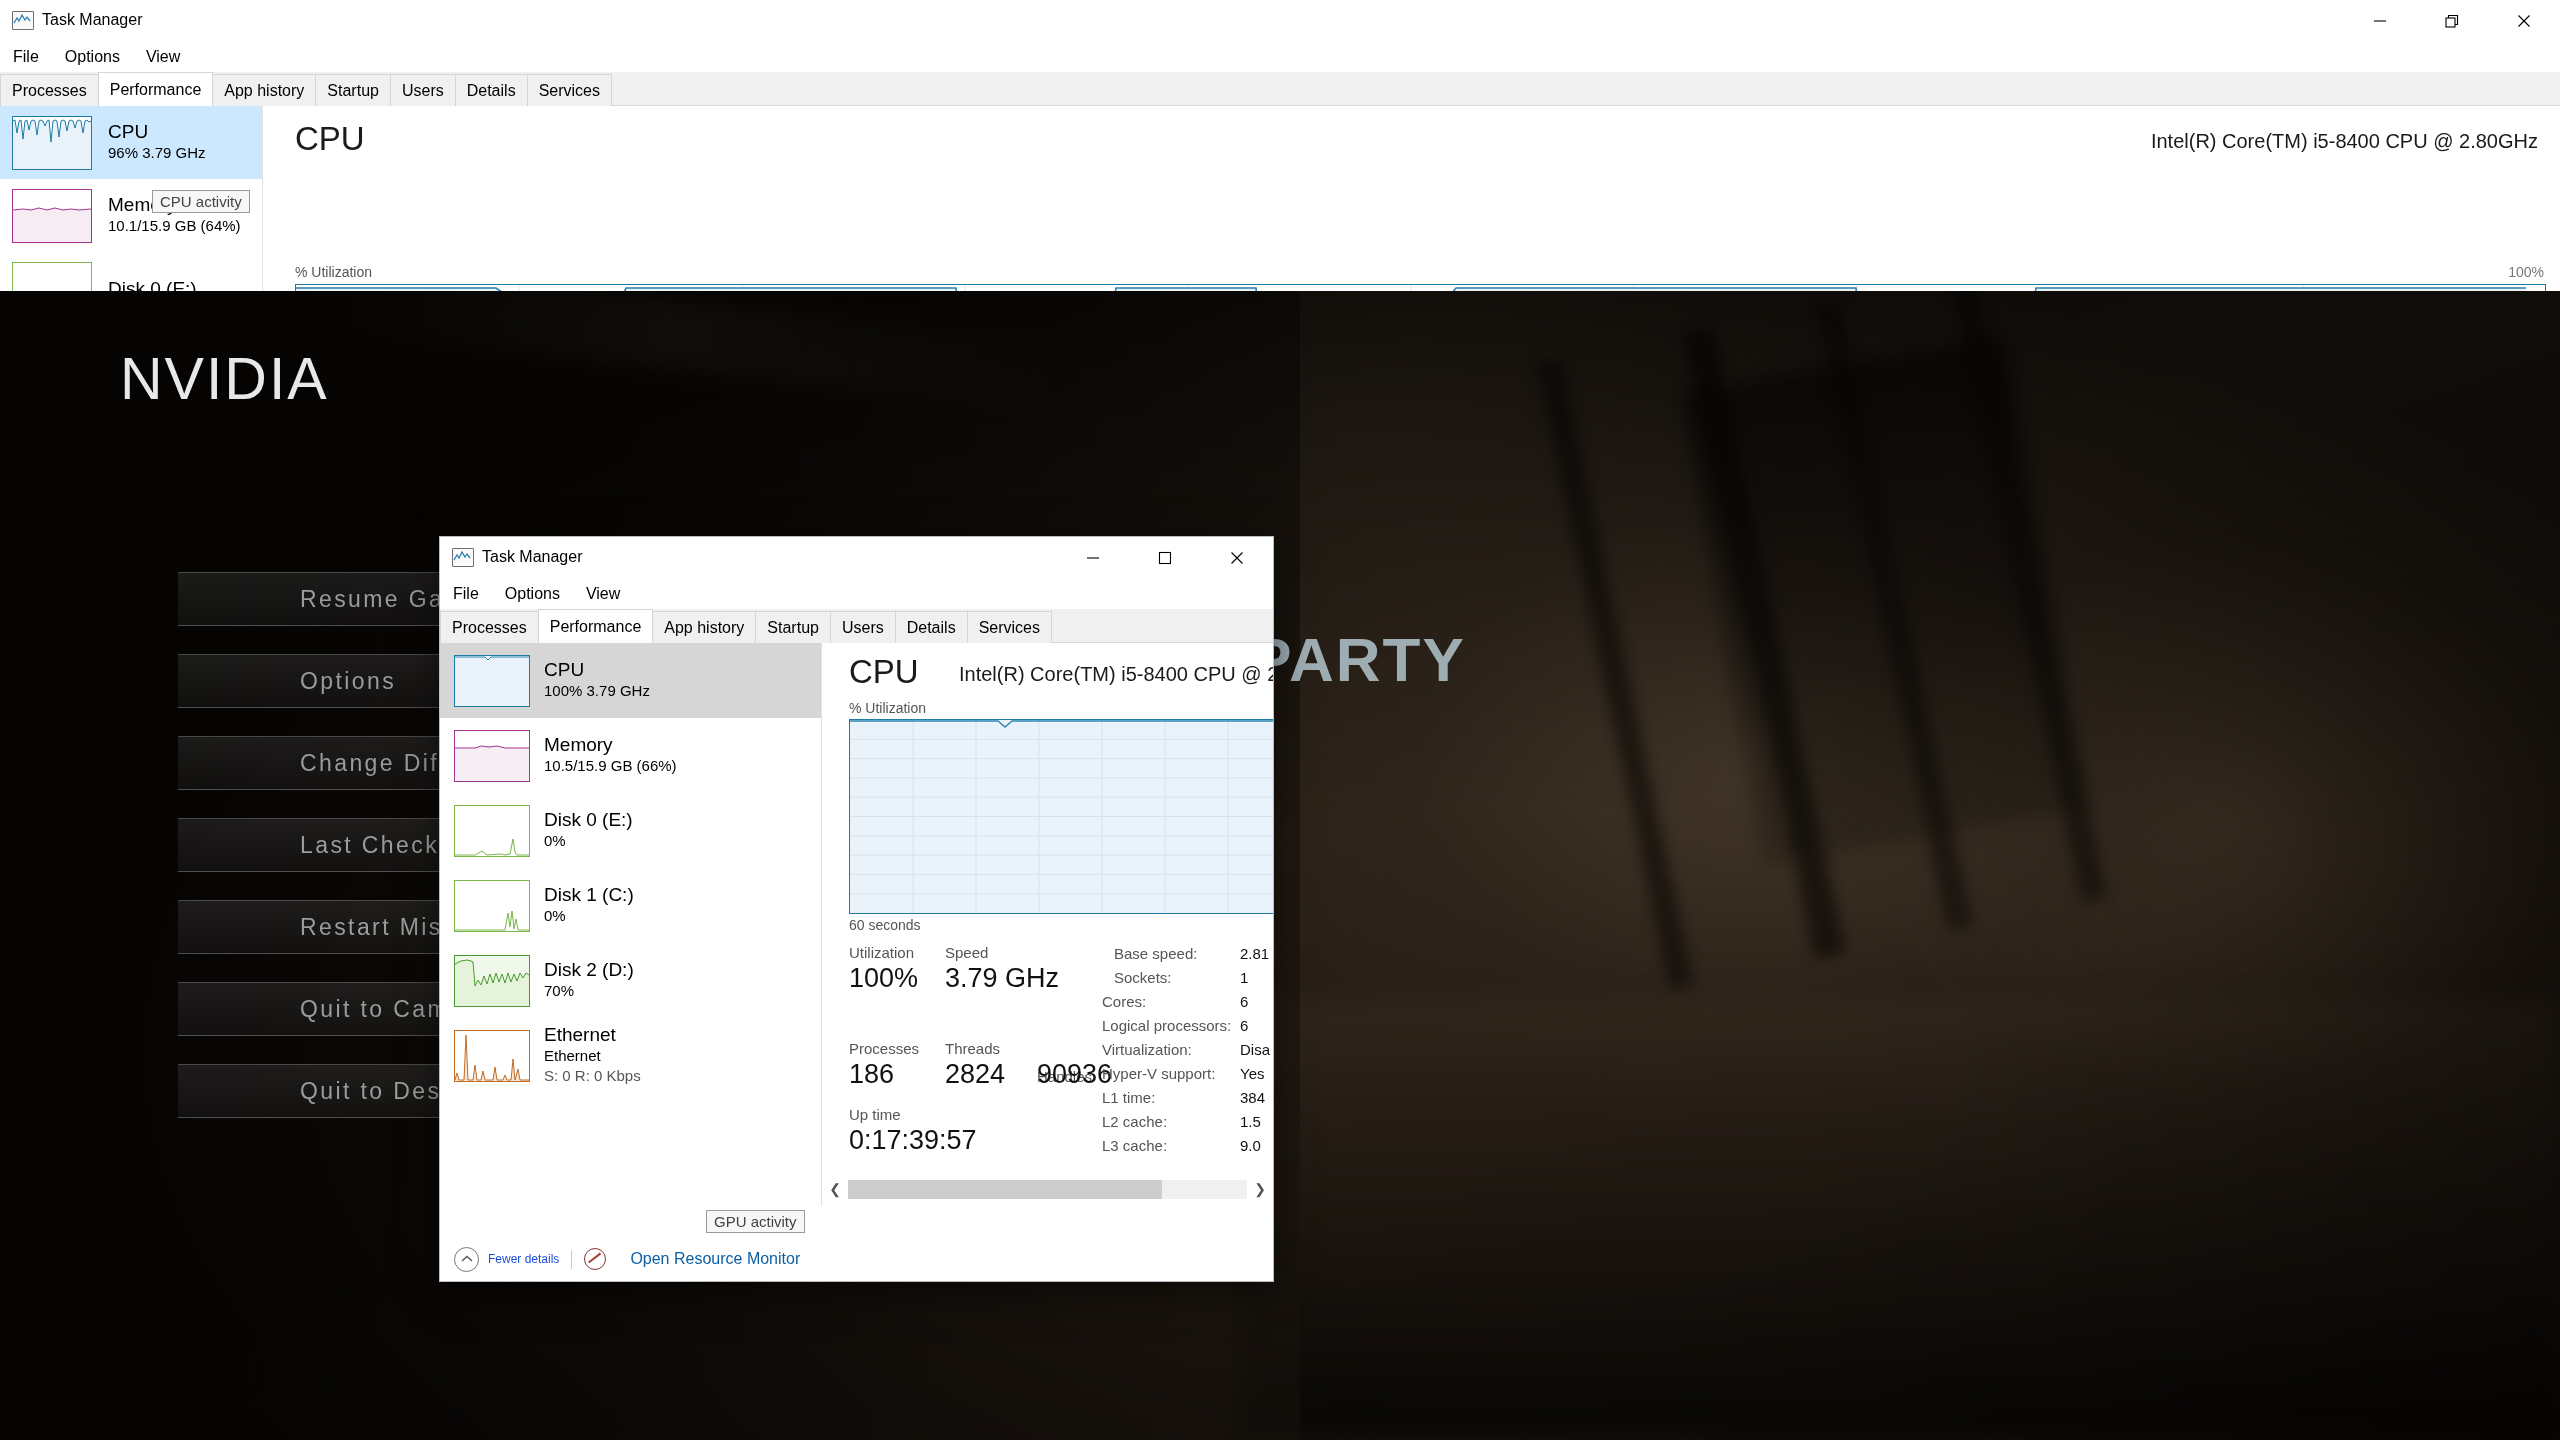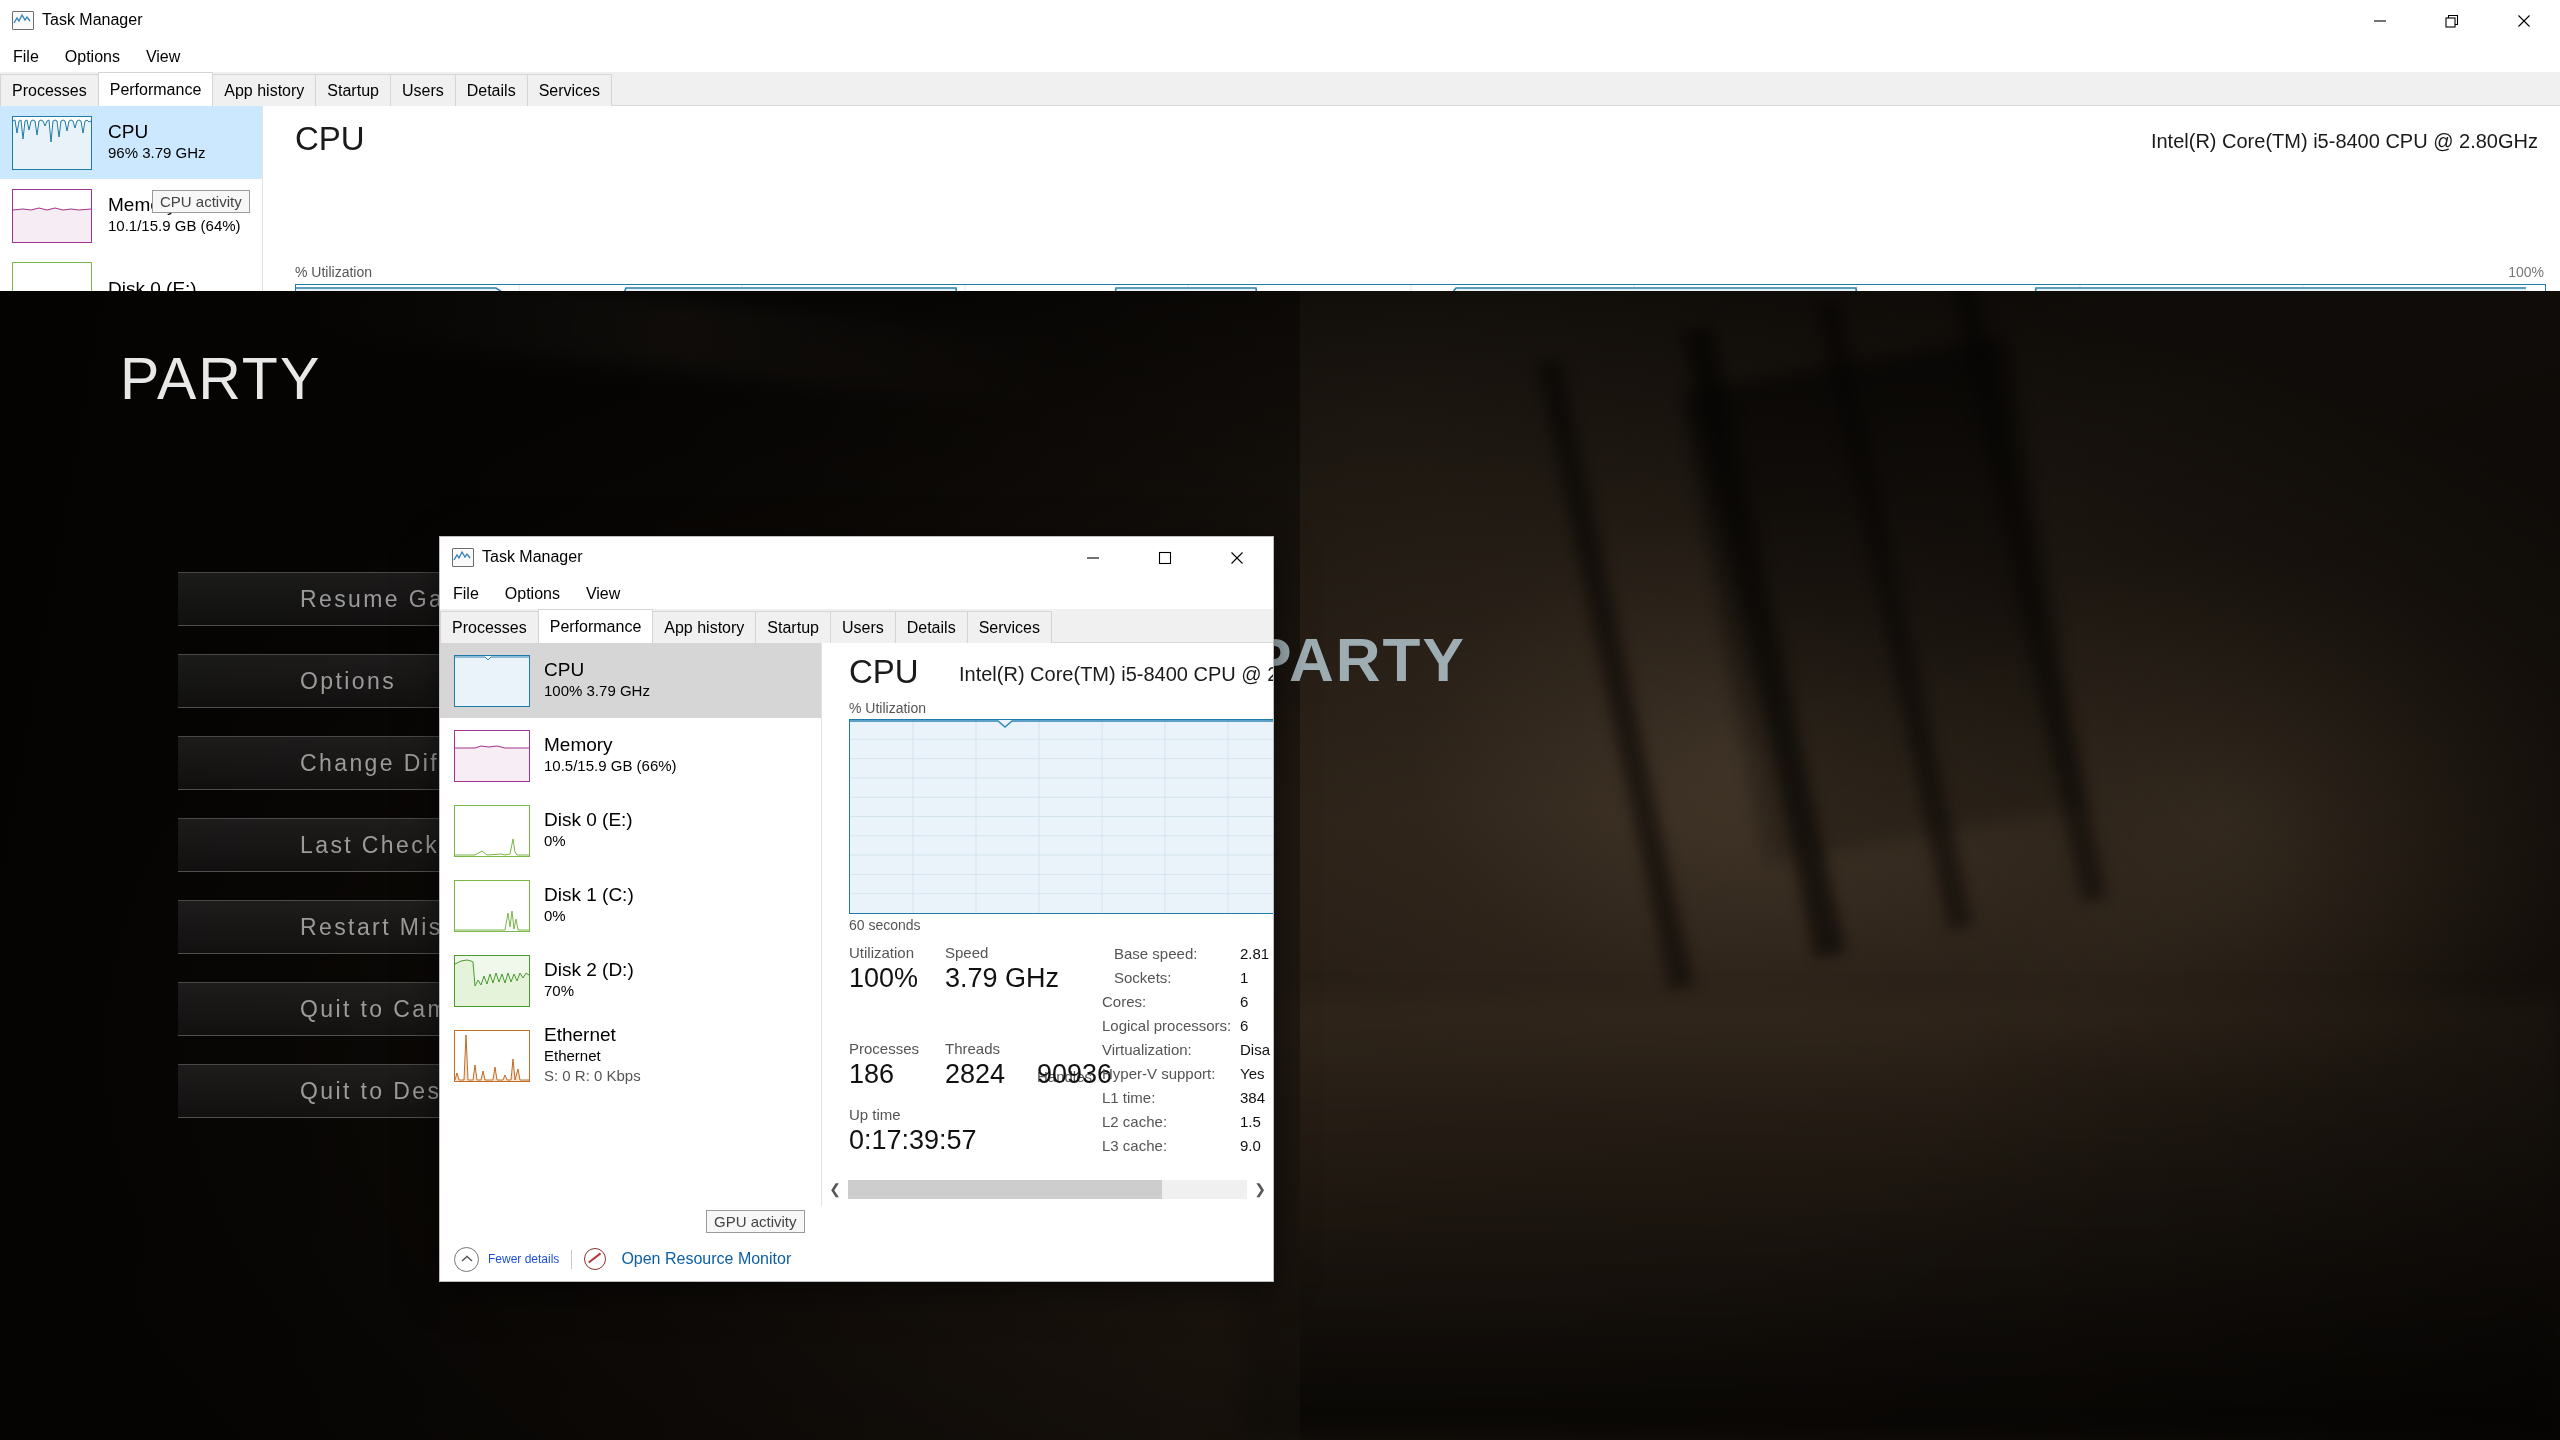--- a/index.html
+++ b/index.html
@@ -145,21 +145,21 @@
   .tm-tooltip{
     position:absolute;background:#f7f7f7;border:1px solid #9a9a9a;
     font-size:15px;color:#444;padding:2px 7px;white-space:nowrap;z-index:40;
   }
 
   .tm-footer{position:absolute;left:0;bottom:0;height:44px;width:100%;background:#fff;display:flex;align-items:center;}
   .tm-fewer{display:flex;align-items:center;gap:9px;margin-left:14px;}
   .tm-fewer-ic{width:23px;height:23px;border:1.4px solid #777;border-radius:50%;display:flex;align-items:center;justify-content:center;}
   .tm-fewer-txt{font-size:12px;color:#1d4ed8;}
   .tm-foot-sep{width:1px;height:19px;background:#c8c8c8;margin:0 12px;}
-  .tm-resmon{display:flex;align-items:center;gap:15px;}
+  .tm-resmon{display:flex;align-items:center;gap:24px;}
   .tm-resmon-ic{width:20px;height:20px;border:1.6px solid #8a3030;border-radius:50%;position:relative;background:#fff;}
   .tm-resmon-ic:after{content:"";position:absolute;left:2px;top:8px;width:15px;height:1.6px;background:#b03a3a;transform:rotate(-38deg);}
   .tm-resmon-txt{font-size:16px;color:#0b5fa5;}
 
   .tm-hscroll{position:absolute;height:26px;background:#fff;display:flex;align-items:center;}
   .tm-hs-arrow{width:26px;height:26px;display:flex;align-items:center;justify-content:center;color:#555;font-size:14px;}
   .tm-hs-track{flex:1;height:19px;background:#f0f0f0;position:relative;}
   .tm-hs-thumb{position:absolute;left:0;top:0;height:19px;background:#cdcdcd;}
 
   
@@ -183,21 +183,21 @@
 <div id="game-bg">
   <div id="bg-scene-floor"></div>
   <div id="bg-scene-panel"></div>
   <div id="bg-scene-struts"></div>
   <div id="bg-scene-dark-left"></div>
   <div id="bg-light-streak"></div>
   <div id="bg-vignette"></div>
 </div>
 
 <div id="bg-party-text">TING PARTY</div>
-<div id="paused-title">PARTY</div>
+<div id="paused-title">NVIDIA</div>
 
 <div id="game-menu">
   <div class="game-menu-item">
       <span>Resume Game</span>
     </div>
   <div class="game-menu-item">
       <span>Options</span>
     </div>
   <div class="game-menu-item">
       <span>Change Difficulty</span>

